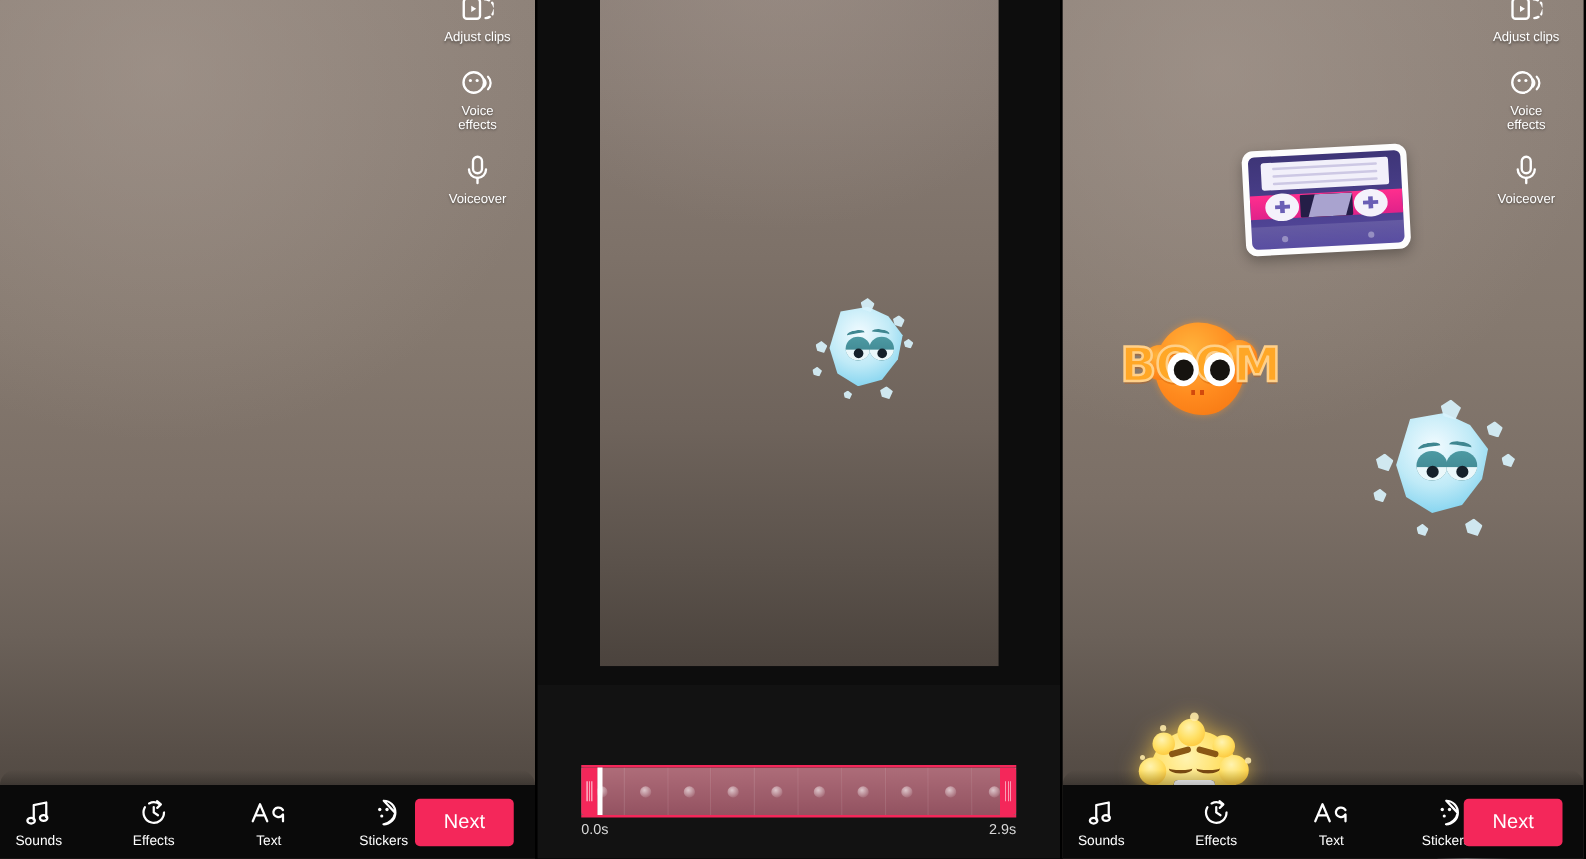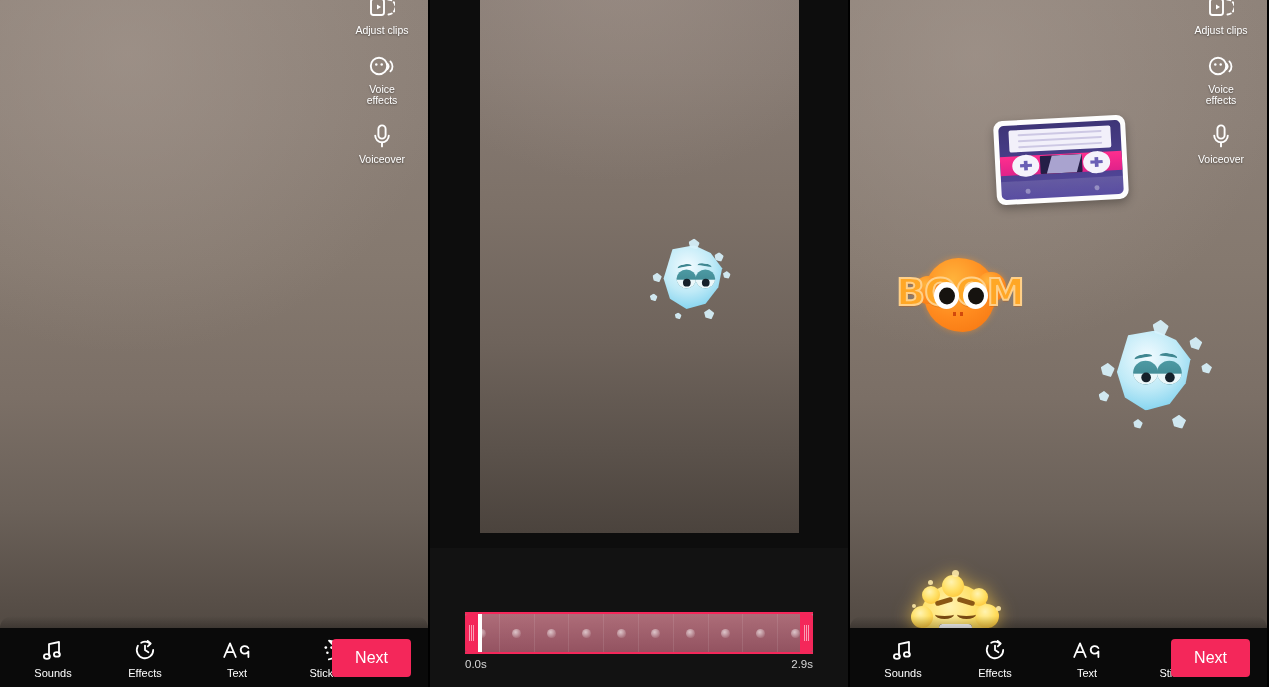--- a/index.html
+++ b/index.html
@@ -51,21 +51,21 @@
                margin-bottom:14px; width:80px; }
   .side-tool .ic { width:30px; height:30px; display:flex; align-items:center;
                    justify-content:center; }
   .side-tool .lbl { margin-top:3px; font-size:10.5px; line-height:11.5px; color:#fff;
                     text-align:center; text-shadow:0 1px 2px rgba(0,0,0,.45); }
   .side-tool svg { display:block; }
 
   
   .bottombar { position:absolute; left:0; bottom:0; width:100%; height:59px;
                background:#0a0a0a; display:flex; align-items:center; z-index:8; }
-  .bb-items { display:flex; align-items:flex-start; padding-left:22px; gap:30px; }
+  .bb-items { display:flex; align-items:flex-start; gap:30px; }
   .bb-item { width:62px; display:flex; flex-direction:column; align-items:center; }
   .bb-item .ic { height:27px; display:flex; align-items:center; justify-content:center; }
   .bb-item .lbl { margin-top:4px; font-size:11px; color:#fff; }
   .next-btn { position:absolute; right:17px; top:50%; transform:translateY(-50%);
               background:#f4275a; color:#fff; font-size:16px;
               padding:10px 23px; border-radius:4px; border:none;
               font-family:"Liberation Sans", sans-serif; cursor:pointer; }
 
   
   .bb-notch { position:absolute; left:0; bottom:59px; width:100%; height:12px;

